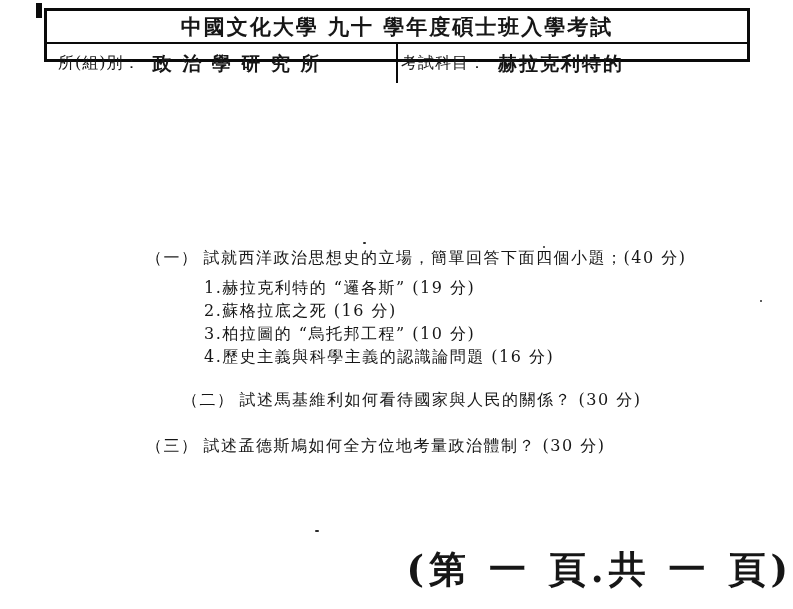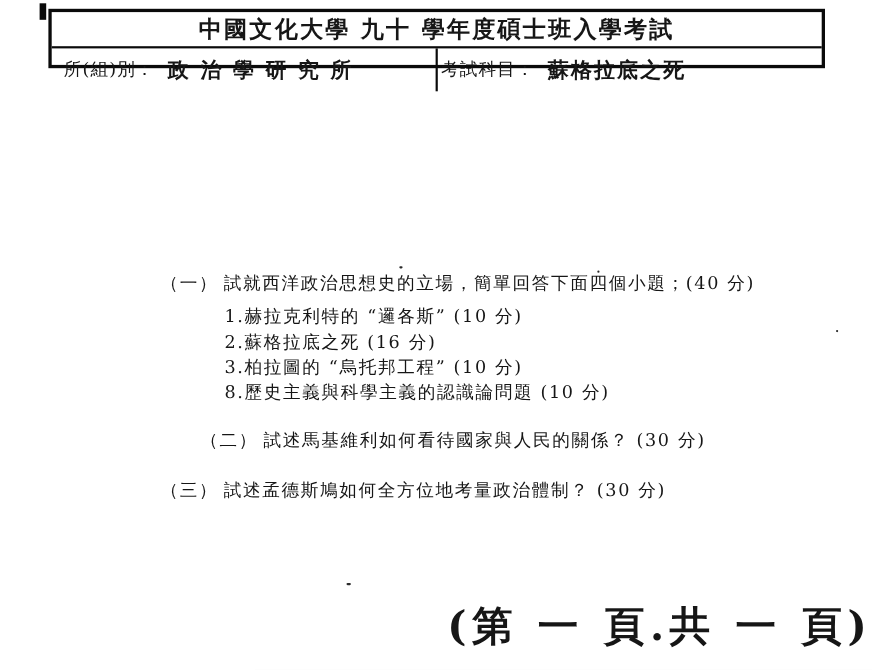--- a/index.html
+++ b/index.html
@@ -109,33 +109,33 @@
 
   <div class="header-box">
     <div class="title-row">中國文化大學 九十 學年度碩士班入學考試</div>
     <div class="info-row">
       <div class="cell cell-dept">
         <span class="field-label">所(組)別：</span>
         <span class="field-value">政 治 學 研 究 所</span>
       </div>
       <div class="cell cell-subject">
         <span class="field-label">考試科目：</span>
-        <span class="field-value">蘇格拉底之死</span>
+        <span class="field-value">赫拉克利特的</span>
       </div>
     </div>
   </div>
 
   <div class="q-line q1">
     <span class="q-label">（一）</span><span>試就西洋政治思想史的立場，簡單回答下面四個小題；(40 分)</span>
   </div>
 
-  <div class="q-line q1s1">1.赫拉克利特的 “邏各斯” (10 分)</div>
+  <div class="q-line q1s1">1.赫拉克利特的 “邏各斯” (19 分)</div>
   <div class="q-line q1s2">2.蘇格拉底之死 (16 分)</div>
   <div class="q-line q1s3">3.柏拉圖的 “烏托邦工程” (10 分)</div>
-  <div class="q-line q1s4">8.歷史主義與科學主義的認識論問題 (10 分)</div>
+  <div class="q-line q1s4">4.歷史主義與科學主義的認識論問題 (16 分)</div>
 
   <div class="q-line q2">
     <span class="q-label">（二）</span><span>試述馬基維利如何看待國家與人民的關係？ (30 分)</span>
   </div>
 
   <div class="q-line q3">
     <span class="q-label">（三）</span><span>試述孟德斯鳩如何全方位地考量政治體制？ (30 分)</span>
   </div>
 
   <div class="footer">(第 一 頁.共 一 頁)</div>

